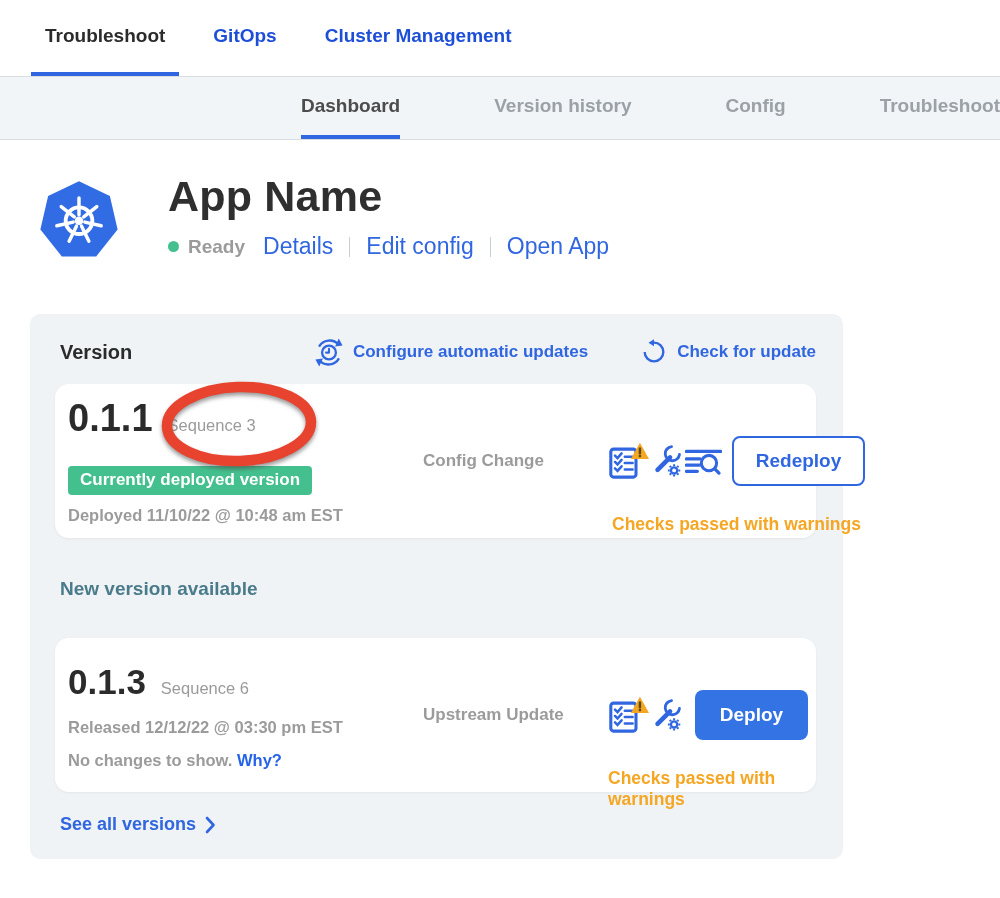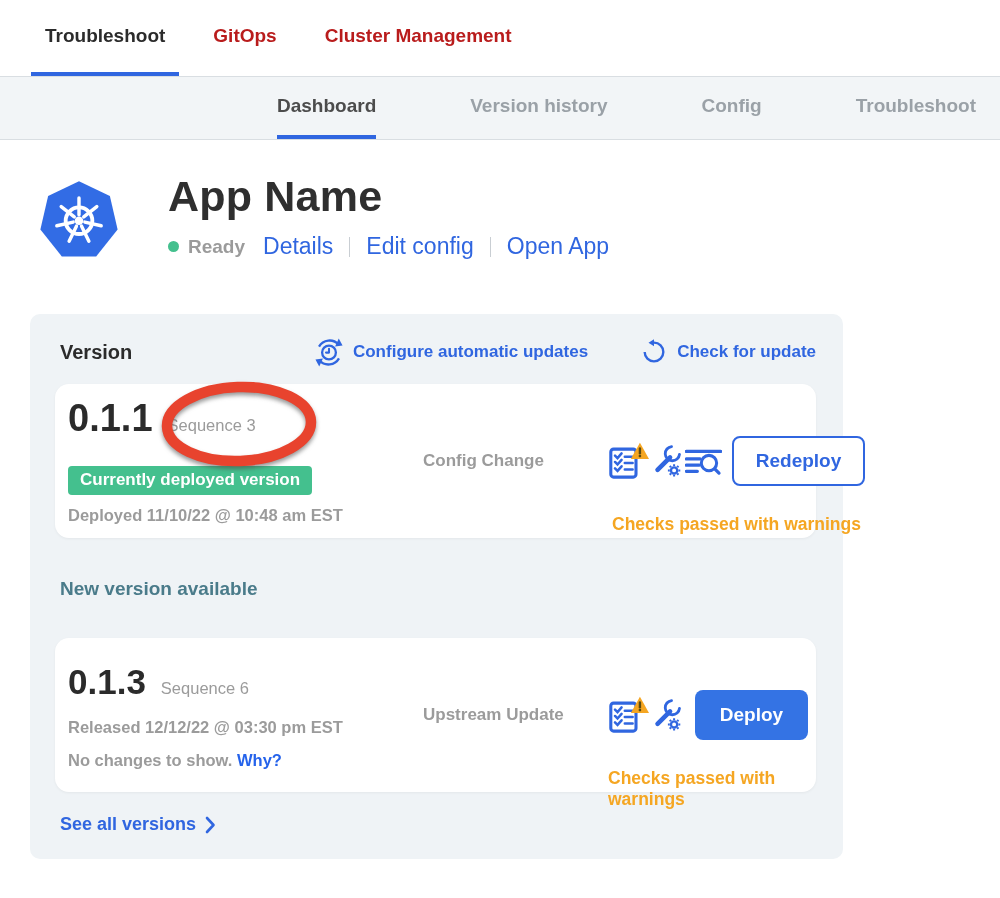--- a/index.html
+++ b/index.html
@@ -2,26 +2,26 @@
 <html><head>
 <meta charset="utf-8">
 <style>
   * { margin:0; padding:0; box-sizing:border-box; }
   html,body { width:1000px; height:898px; background:#fff; overflow:hidden;
     font-family:"Liberation Sans", sans-serif; color:#2f2f2f; }
 
   
   .topnav { height:76px; display:flex; align-items:stretch; padding-left:31px; background:#fff; }
   .topnav .tab { display:flex; align-items:center; padding:0 14px; margin-right:20px;
-    font-size:19px; font-weight:700; color:#b91c1c; border-bottom:4px solid transparent; cursor:pointer; white-space:nowrap; }
+    font-size:19px; font-weight:700; color:#1d4ed8; border-bottom:4px solid transparent; cursor:pointer; white-space:nowrap; }
   .topnav .tab.active { color:#2b2b2b; border-bottom-color:#3066e0; }
 
   
   .subnav { height:64px; background:#f2f5f7; border-top:1px solid #d9dee2; border-bottom:1px solid #d9dee2;
-    display:flex; padding-left:277px; gap:94px; }
+    display:flex; padding-left:277px; gap:94px;justify-content:flex-end; }
   .subnav .tab { display:flex; align-items:center; font-size:19px; font-weight:700; color:#9aa1a7;
     border-bottom:4px solid transparent; cursor:pointer; white-space:nowrap; }
   .subnav .tab.active { color:#4c4c4c; border-bottom-color:#3066e0; }
 
   
   .app-header { display:flex; margin:34px 0 0 36px; }
   .k8s-logo { width:86px; height:86px; margin:2px 46px 0 0; flex:none; }
   .app-title { font-size:43px; font-weight:800; color:#2f2f2f; line-height:1.05; letter-spacing:.2px; }
   .status-row { display:flex; align-items:center; margin-top:14px; }
   .status-dot { width:11px; height:11px; border-radius:50%; background:#44c08e; margin-right:9px; }

